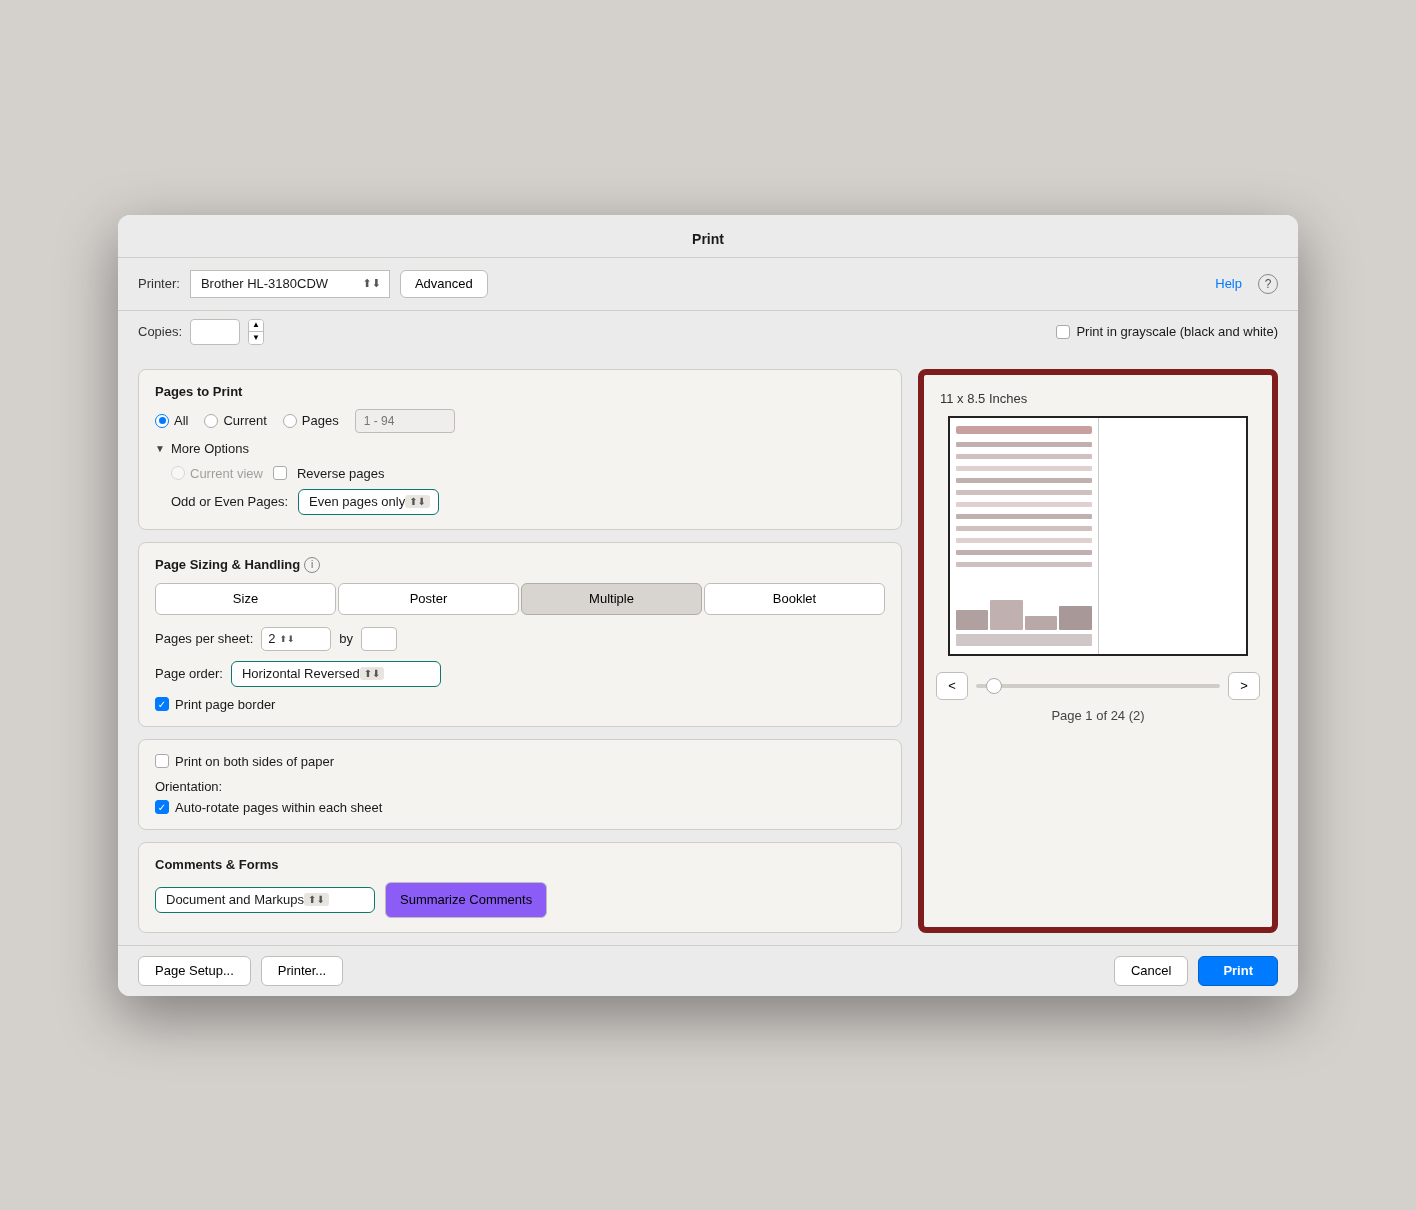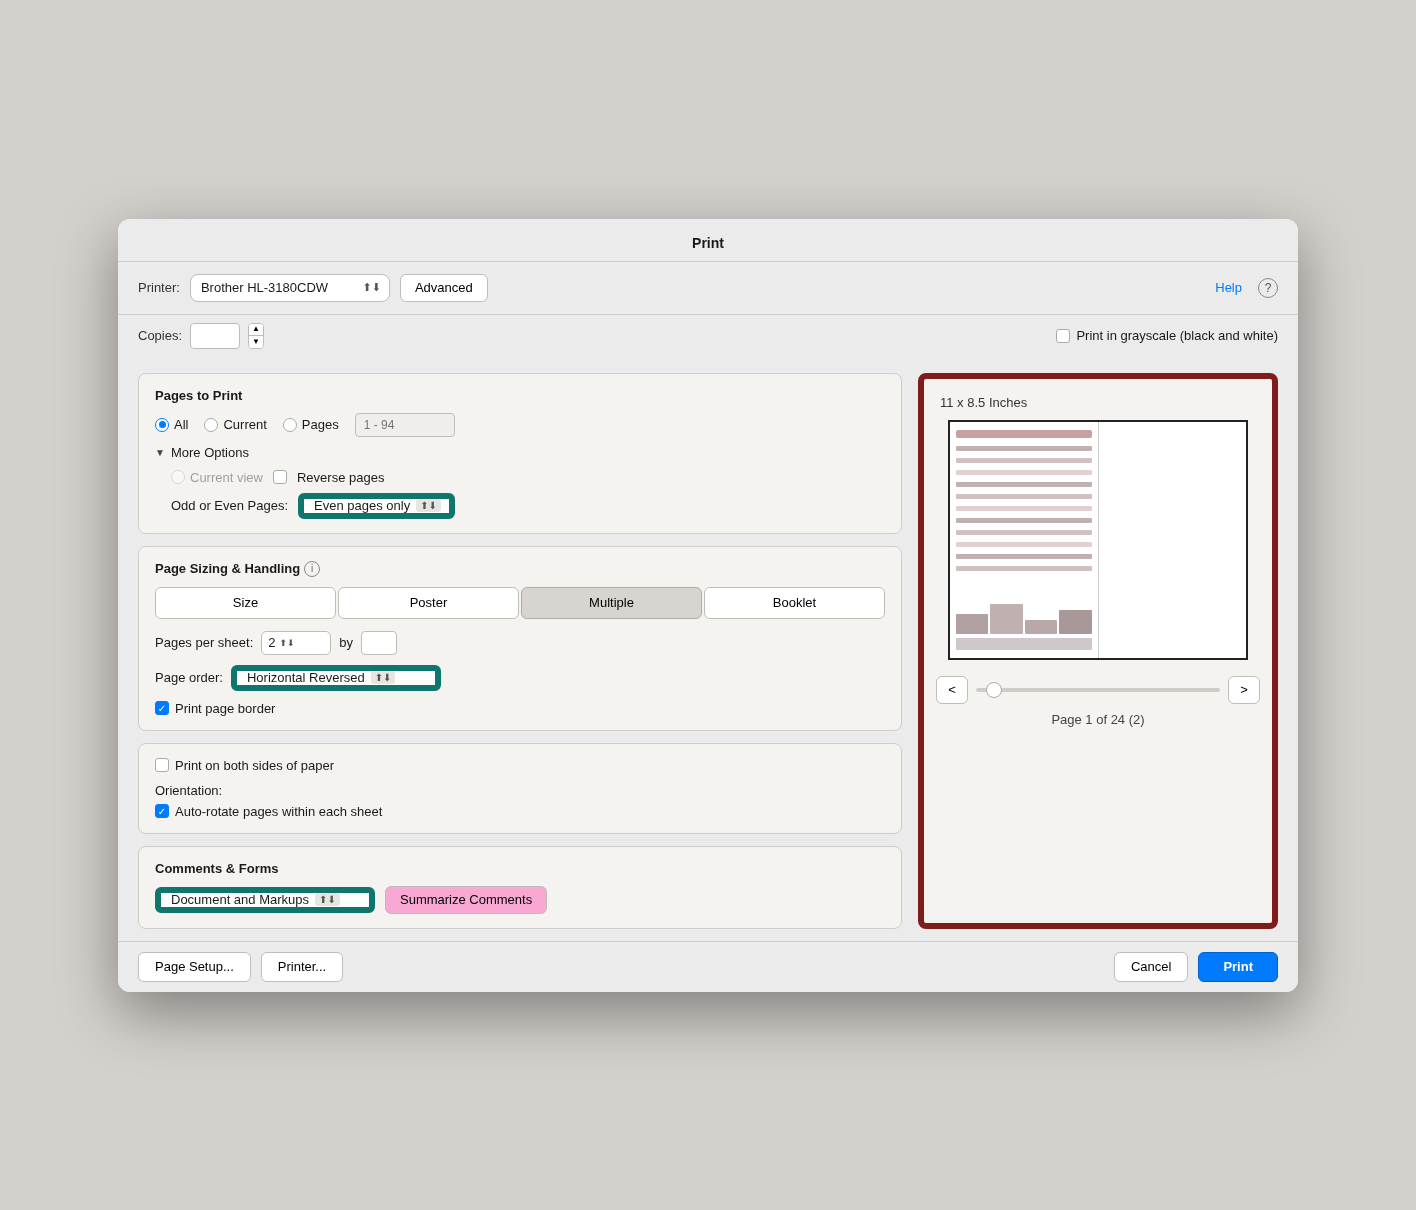--- a/index.html
+++ b/index.html
@@ -39,21 +39,21 @@
     .top-bar-label {
       font-size: 13px;
       color: #333;
       white-space: nowrap;
     }
     .printer-select {
       display: flex;
       align-items: center;
       background: white;
       border: 1px solid #c0bdb8;
-      border-radius: 8px;
+      border-radius: 0;
       padding: 3px 8px 3px 10px;
       min-width: 200px;
       cursor: pointer;
       height: 28px;
       font-size: 13px;
     }
     .printer-select .chevron {
       margin-left: auto;
       color: #555;
       font-size: 11px;
@@ -239,27 +239,27 @@
       gap: 10px;
       margin-bottom: 8px;
     }
     .current-view-radio {
       opacity: 0.4;
     }
     .dropdown-select {
       display: flex;
       align-items: center;
       background: white;
-      border: 6px solid #0f766e;
+      border: 1px solid #0f766e;
       border-radius: 6px;
       padding: 2px 8px 2px 10px;
       height: 26px;
       cursor: pointer;
       font-size: 13px;
-      gap: 6px;
+      gap: 0;
     }
     .dropdown-select .chev {
       color: #555;
       font-size: 10px;
       background: #e8e5e0;
       border-radius: 3px;
       padding: 1px 4px;
     }
     .odd-even-row {
       display: flex;
@@ -475,24 +475,24 @@
     }
     .autorotate-row {
       display: flex;
       align-items: center;
       gap: 6px;
     }
     .comments-forms-select {
       min-width: 220px;
     }
     .summarize-btn {
-      height: 28px;
+      height: 36px;
       border: 1px solid #c0bdb8;
       border-radius: 6px;
-      background: #f9a8d4;
+      background: #8b5cf6;
       padding: 0 14px;
       font-size: 13px;
       cursor: pointer;
     }
   </style>
 </head>
 <body>
 
 <div class="dialog">
 

